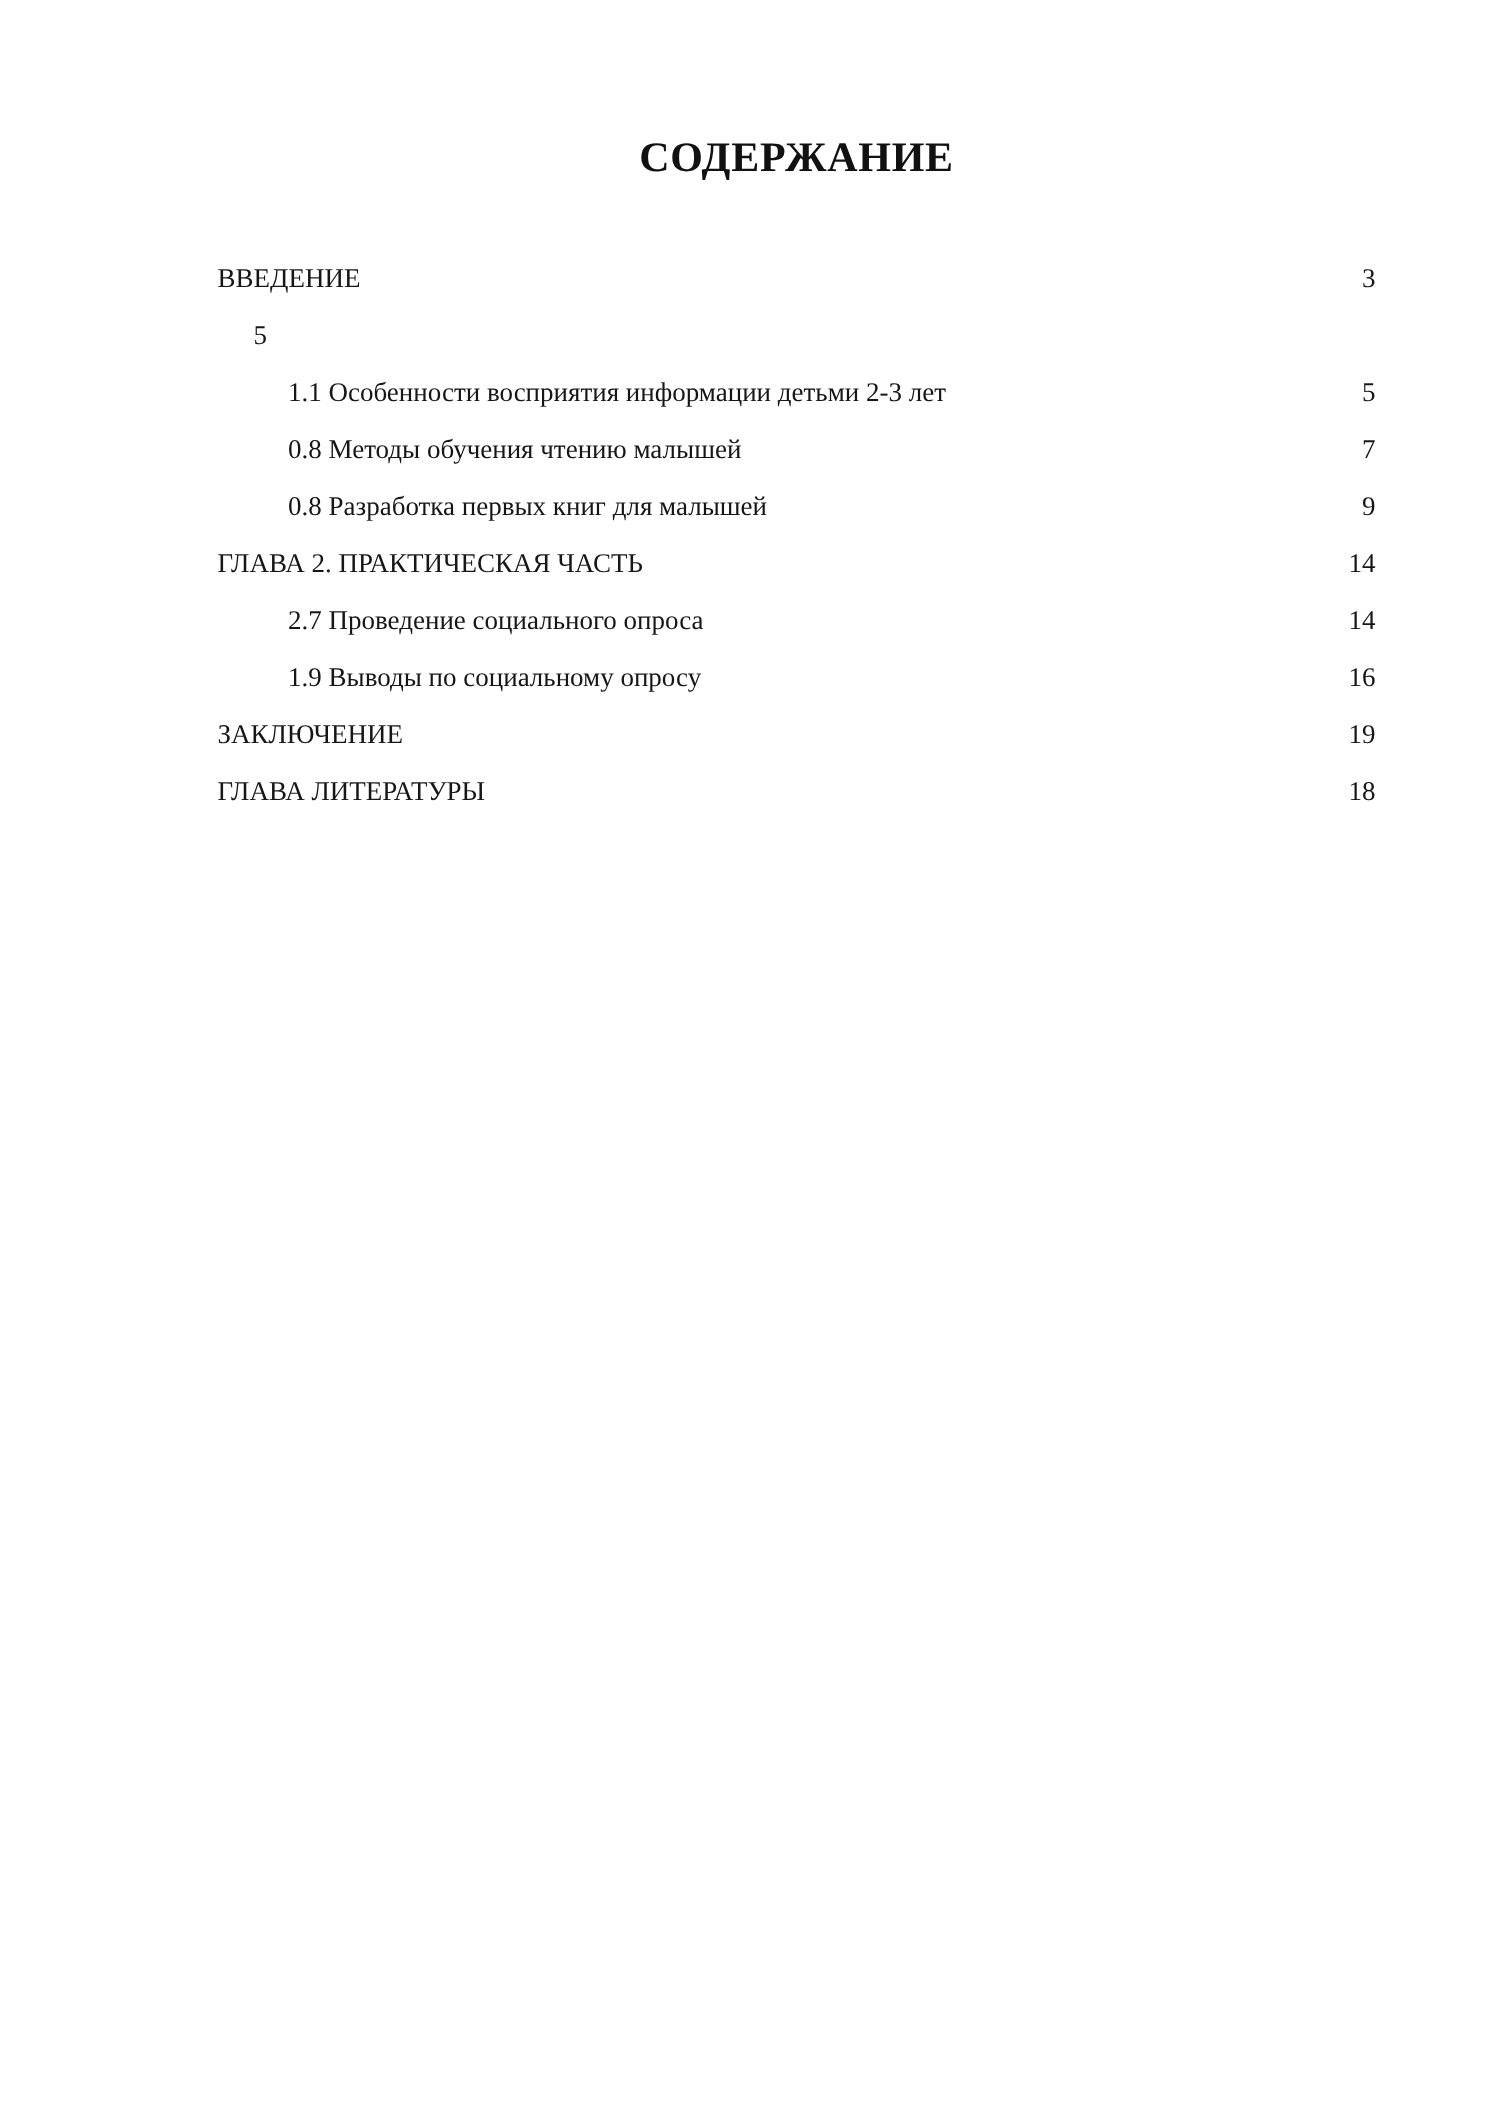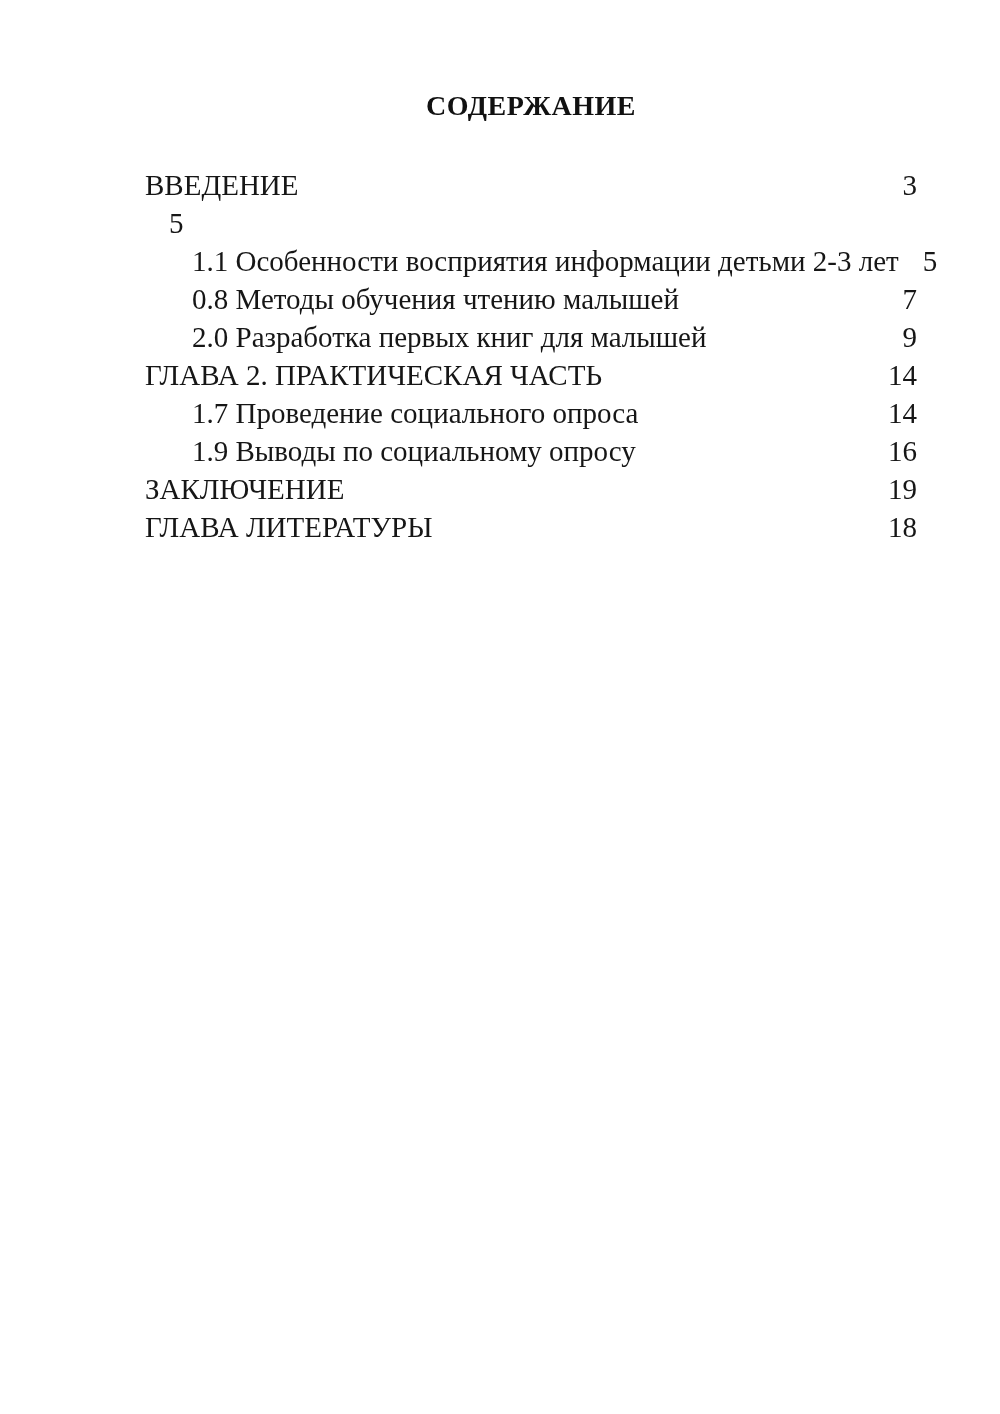--- a/index.html
+++ b/index.html
@@ -32,21 +32,21 @@
     position: absolute;
     top: 166px;
     left: 145px;
     right: 83px;
   }
   .toc-row {
     display: flex;
     justify-content: space-between;
     align-items: baseline;
     line-height: 38px;
-    font-size: 29px;
+    font-size: 18px;
   }
   .toc-label {
     white-space: nowrap;
   }
   .toc-label.level-1 {
     padding-left: 47px;
   }
   .toc-page {
     margin-left: 24px;
     text-align: right;
@@ -81,32 +81,32 @@
     <span class="toc-label level-1">1.1 Особенности восприятия информации детьми 2-3 лет</span>
     <span class="toc-page">5</span>
   </div>
 
   <div class="toc-row">
     <span class="toc-label level-1">0.8 Методы обучения чтению малышей</span>
     <span class="toc-page">7</span>
   </div>
 
   <div class="toc-row">
-    <span class="toc-label level-1">2.0 Разработка первых книг для малышей</span>
+    <span class="toc-label level-1">0.8 Разработка первых книг для малышей</span>
     <span class="toc-page">9</span>
   </div>
 
 
   <div class="toc-row">
     <span class="toc-label">ГЛАВА 2. ПРАКТИЧЕСКАЯ ЧАСТЬ</span>
     <span class="toc-page">14</span>
   </div>
 
   <div class="toc-row">
-    <span class="toc-label level-1">1.7 Проведение социального опроса</span>
+    <span class="toc-label level-1">2.7 Проведение социального опроса</span>
     <span class="toc-page">14</span>
   </div>
 
   <div class="toc-row">
     <span class="toc-label level-1">1.9 Выводы по социальному опросу</span>
     <span class="toc-page">16</span>
   </div>
 
   <div class="toc-row">
     <span class="toc-label">ЗАКЛЮЧЕНИЕ</span>

